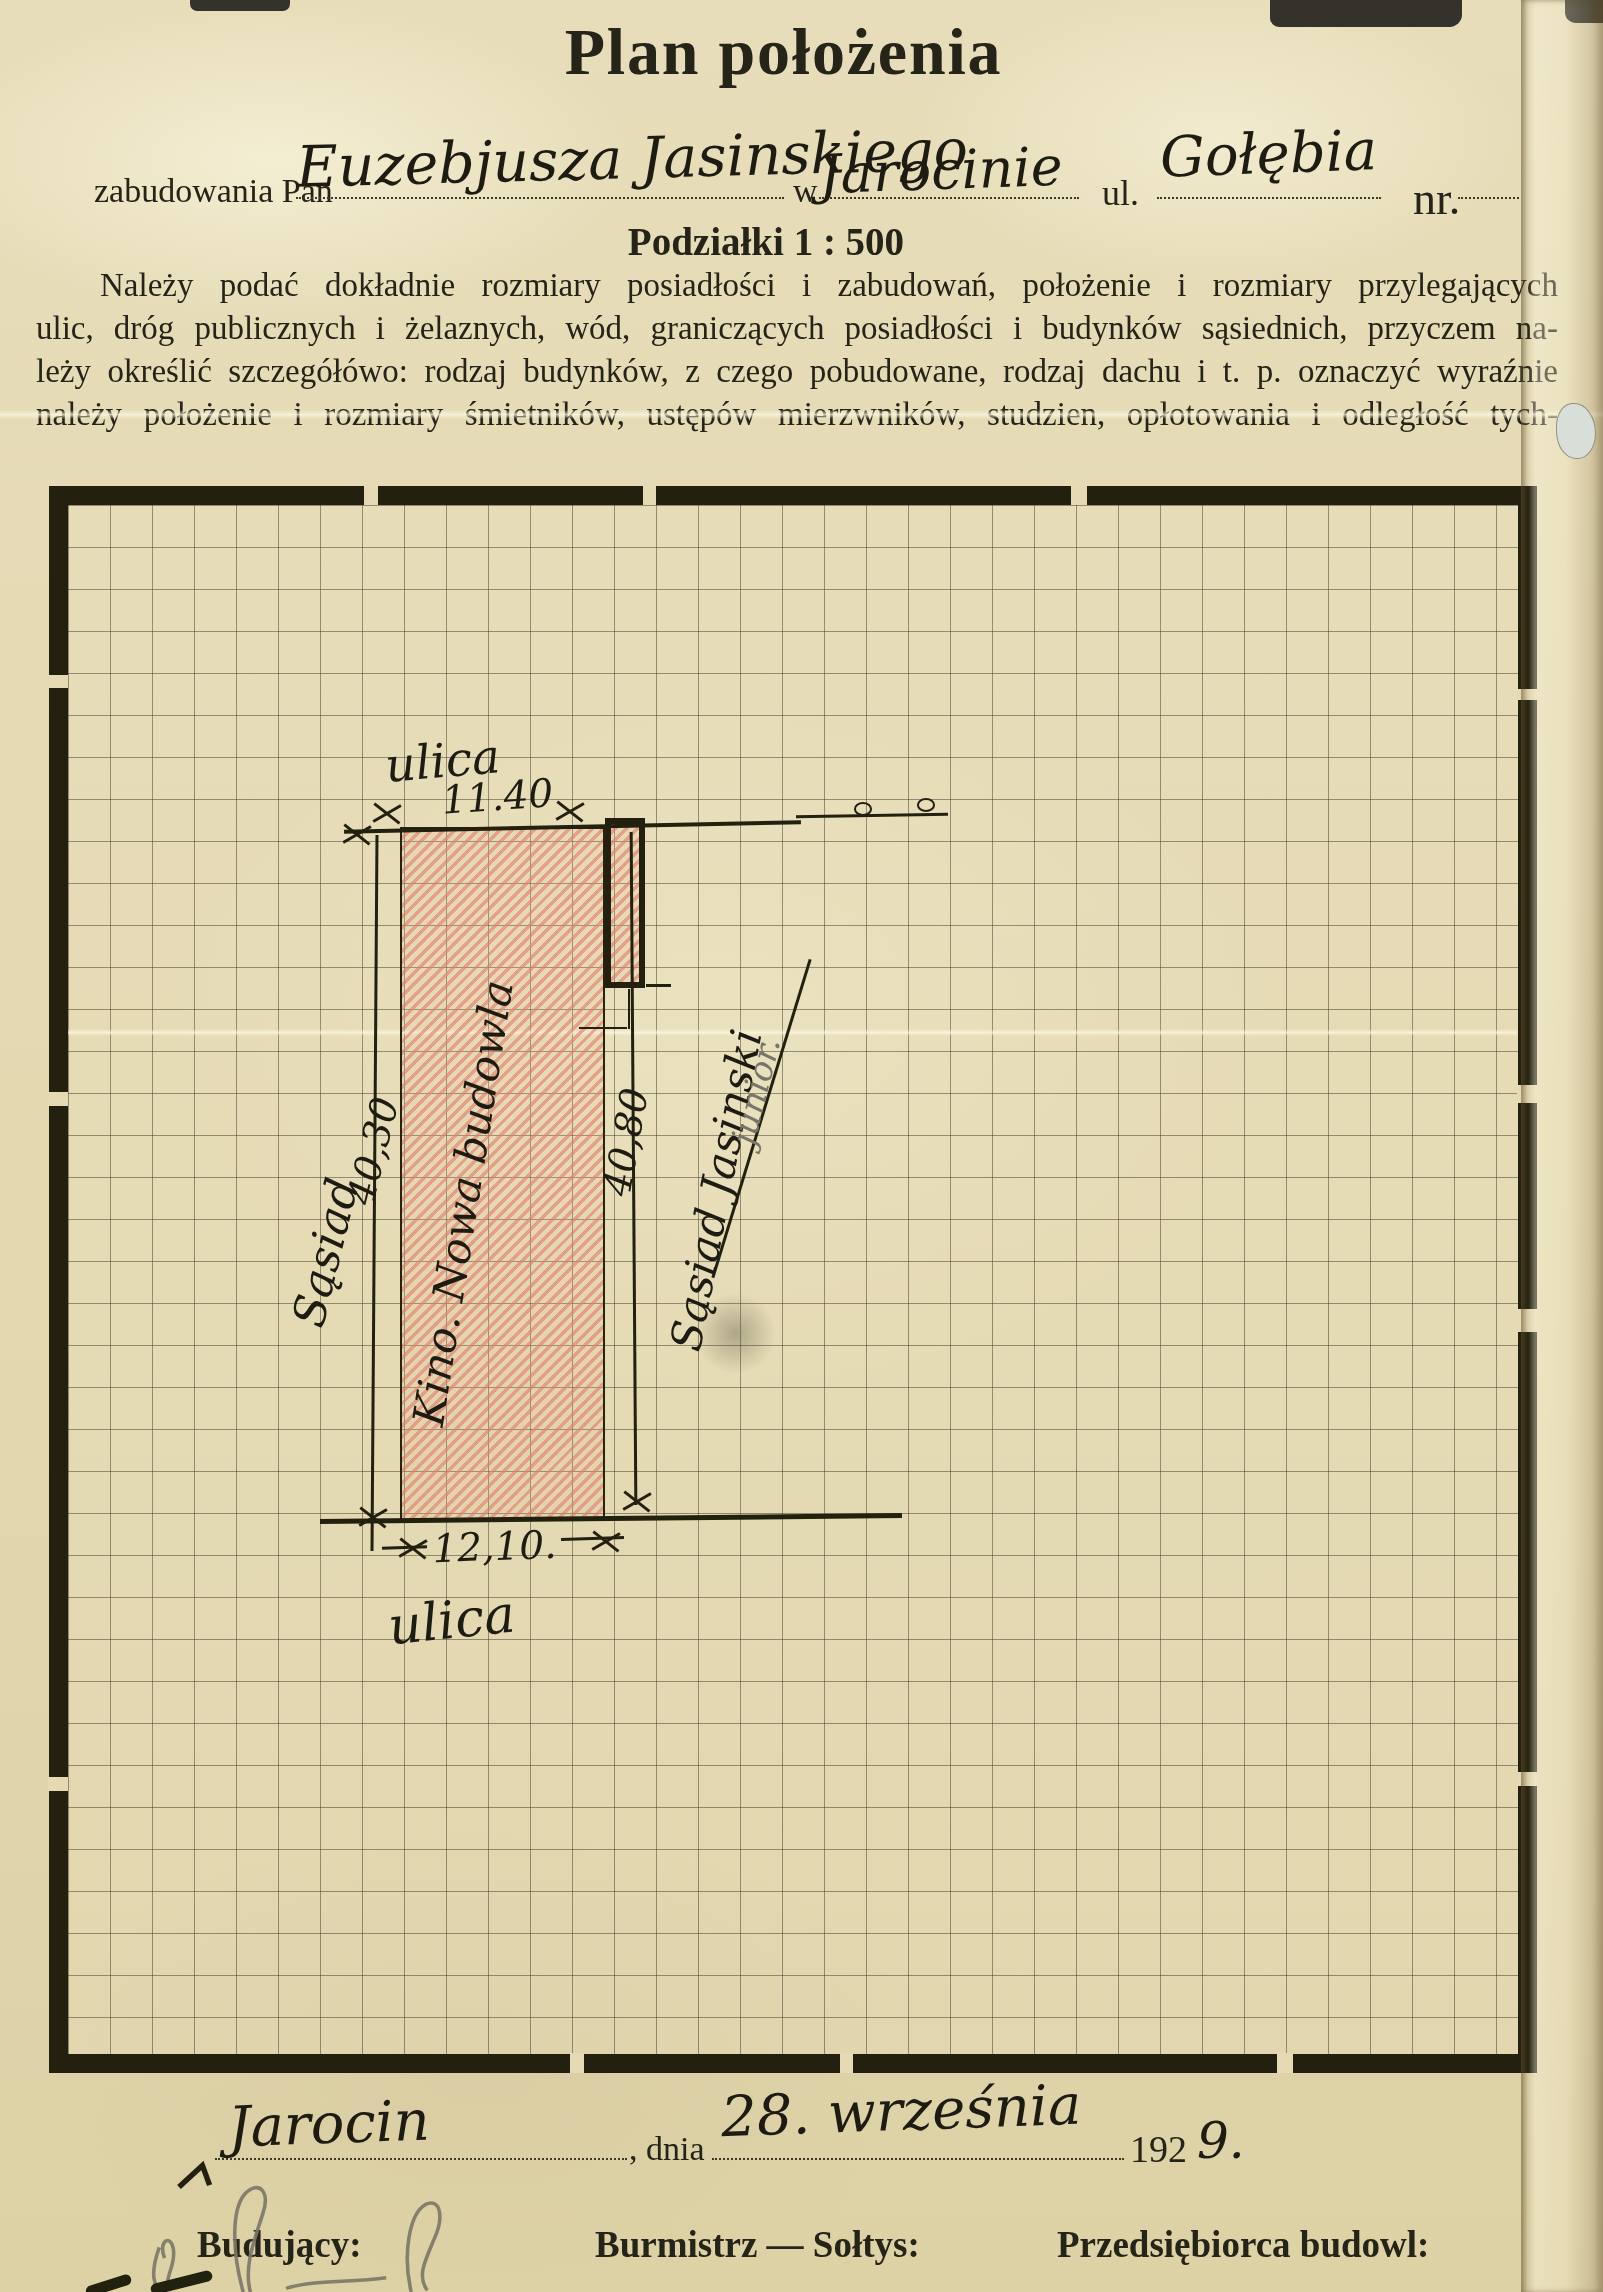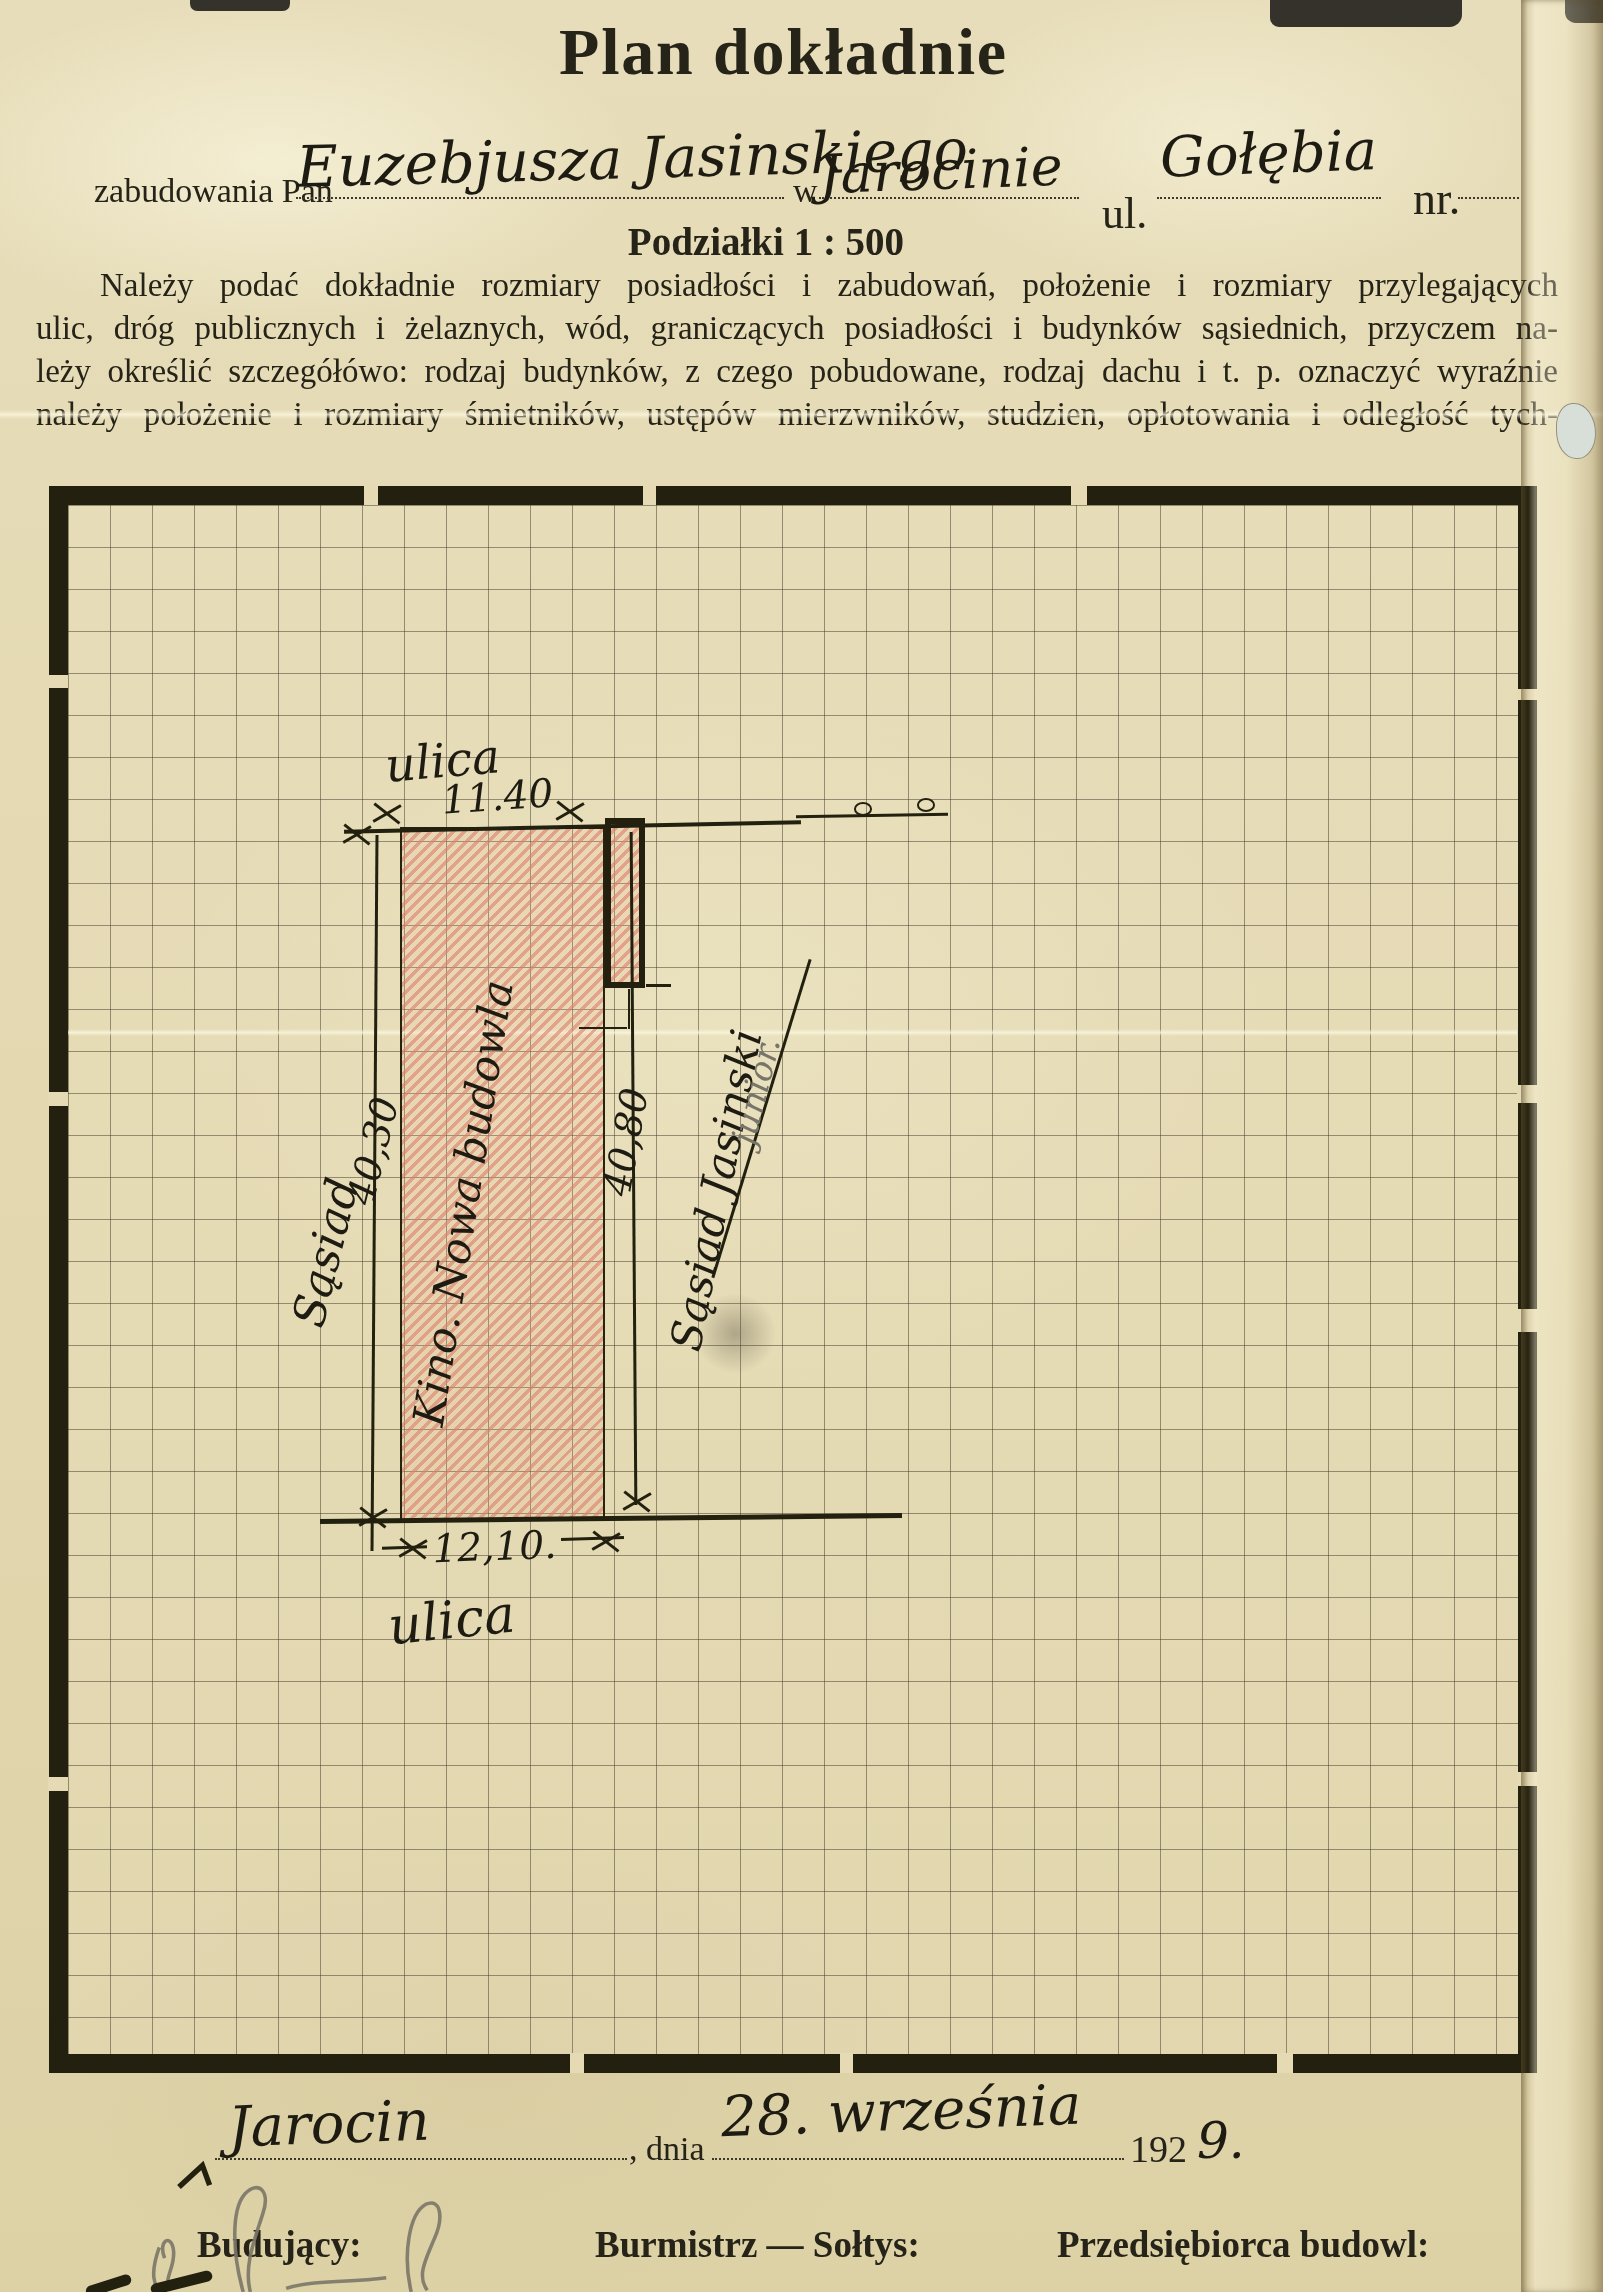--- a/index.html
+++ b/index.html
@@ -54,29 +54,29 @@
 </style>
 </head>
 <body>
 
 <div class="page">
 
   <div class="abs blob" style="left:190px;top:0;width:100px;height:10.7px;border-radius:0 0 7.2px 7.2px;"></div>
   <div class="abs blob" style="left:1270px;top:0;width:192px;height:27px;border-radius:0 0 12.5px 9px;"></div>
   <div class="abs blob" style="left:1565px;top:0;width:38px;height:23px;border-radius:0 0 0 10.7px;"></div>
 
-  <div class="abs title print">Plan dokładnie</div>
+  <div class="abs title print">Plan położenia</div>
 
   <div class="abs print" style="left:94px;top:172px;font-size:34px;">zabudowania Pan</div>
   <div class="abs dotline" style="left:296px;top:197px;width:488px;"></div>
   <div class="abs hand" style="left:296px;top:125px;font-size:57px;transform:rotate(-1.5deg);">Euzebjusza Jasinskiego</div>
   <div class="abs print" style="left:793px;top:172px;font-size:34px;">w</div>
   <div class="abs dotline" style="left:819px;top:197px;width:260px;"></div>
   <div class="abs hand" style="left:819px;top:139px;font-size:54px;transform:rotate(-2deg);">Jarocinie</div>
-  <div class="abs print" style="left:1102px;top:188px;font-size:44px;">ul.</div>
+  <div class="abs print" style="left:1102px;top:172px;font-size:36px;">ul.</div>
   <div class="abs dotline" style="left:1157px;top:197px;width:224px;"></div>
   <div class="abs hand" style="left:1160px;top:121px;font-size:56px;transform:rotate(-2deg);">Gołębia</div>
   <div class="abs print" style="left:1413px;top:172px;font-size:46px;text-align:right;">nr.</div>
   <div class="abs dotline" style="left:1458px;top:197px;width:61px;"></div>
 
   <div class="abs scalehead print">Podziałki 1 : 500</div>
 
   <div class="abs para print">
     <div class="jline indent">Należy podać dokładnie rozmiary posiadłości i zabudowań, położenie i rozmiary przylegających</div>
     <div class="jline">ulic, dróg publicznych i żelaznych, wód, graniczących posiadłości i budynków sąsiednich, przyczem na-</div>

